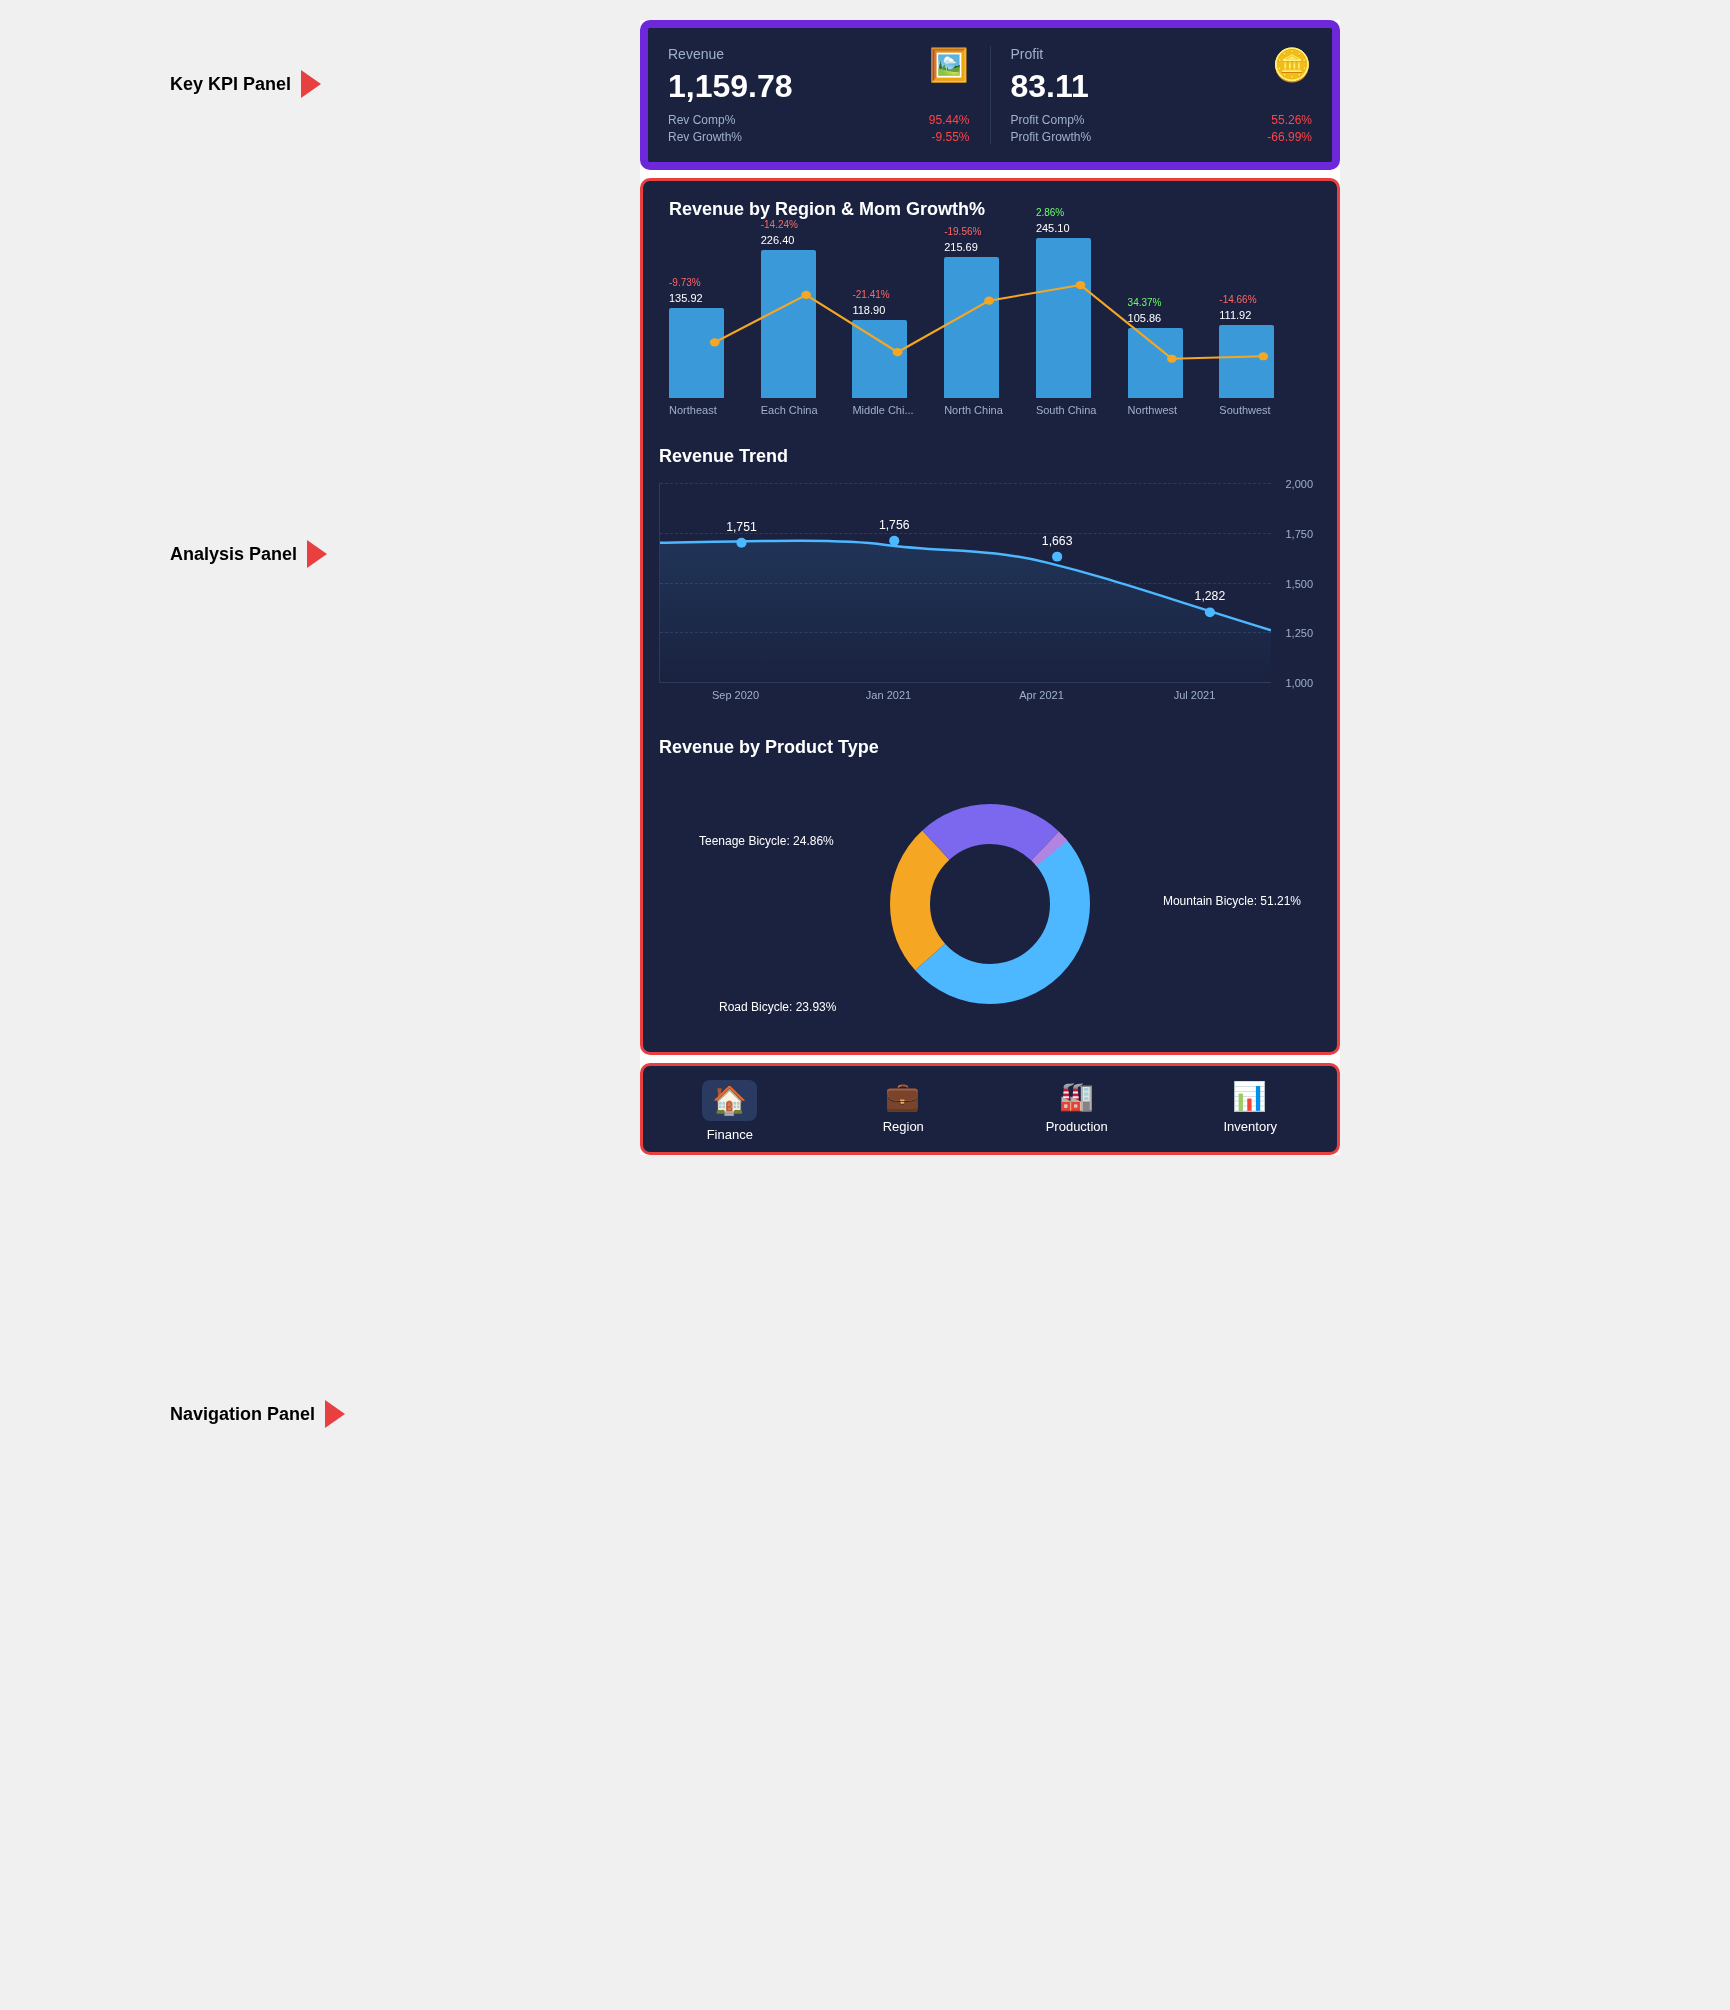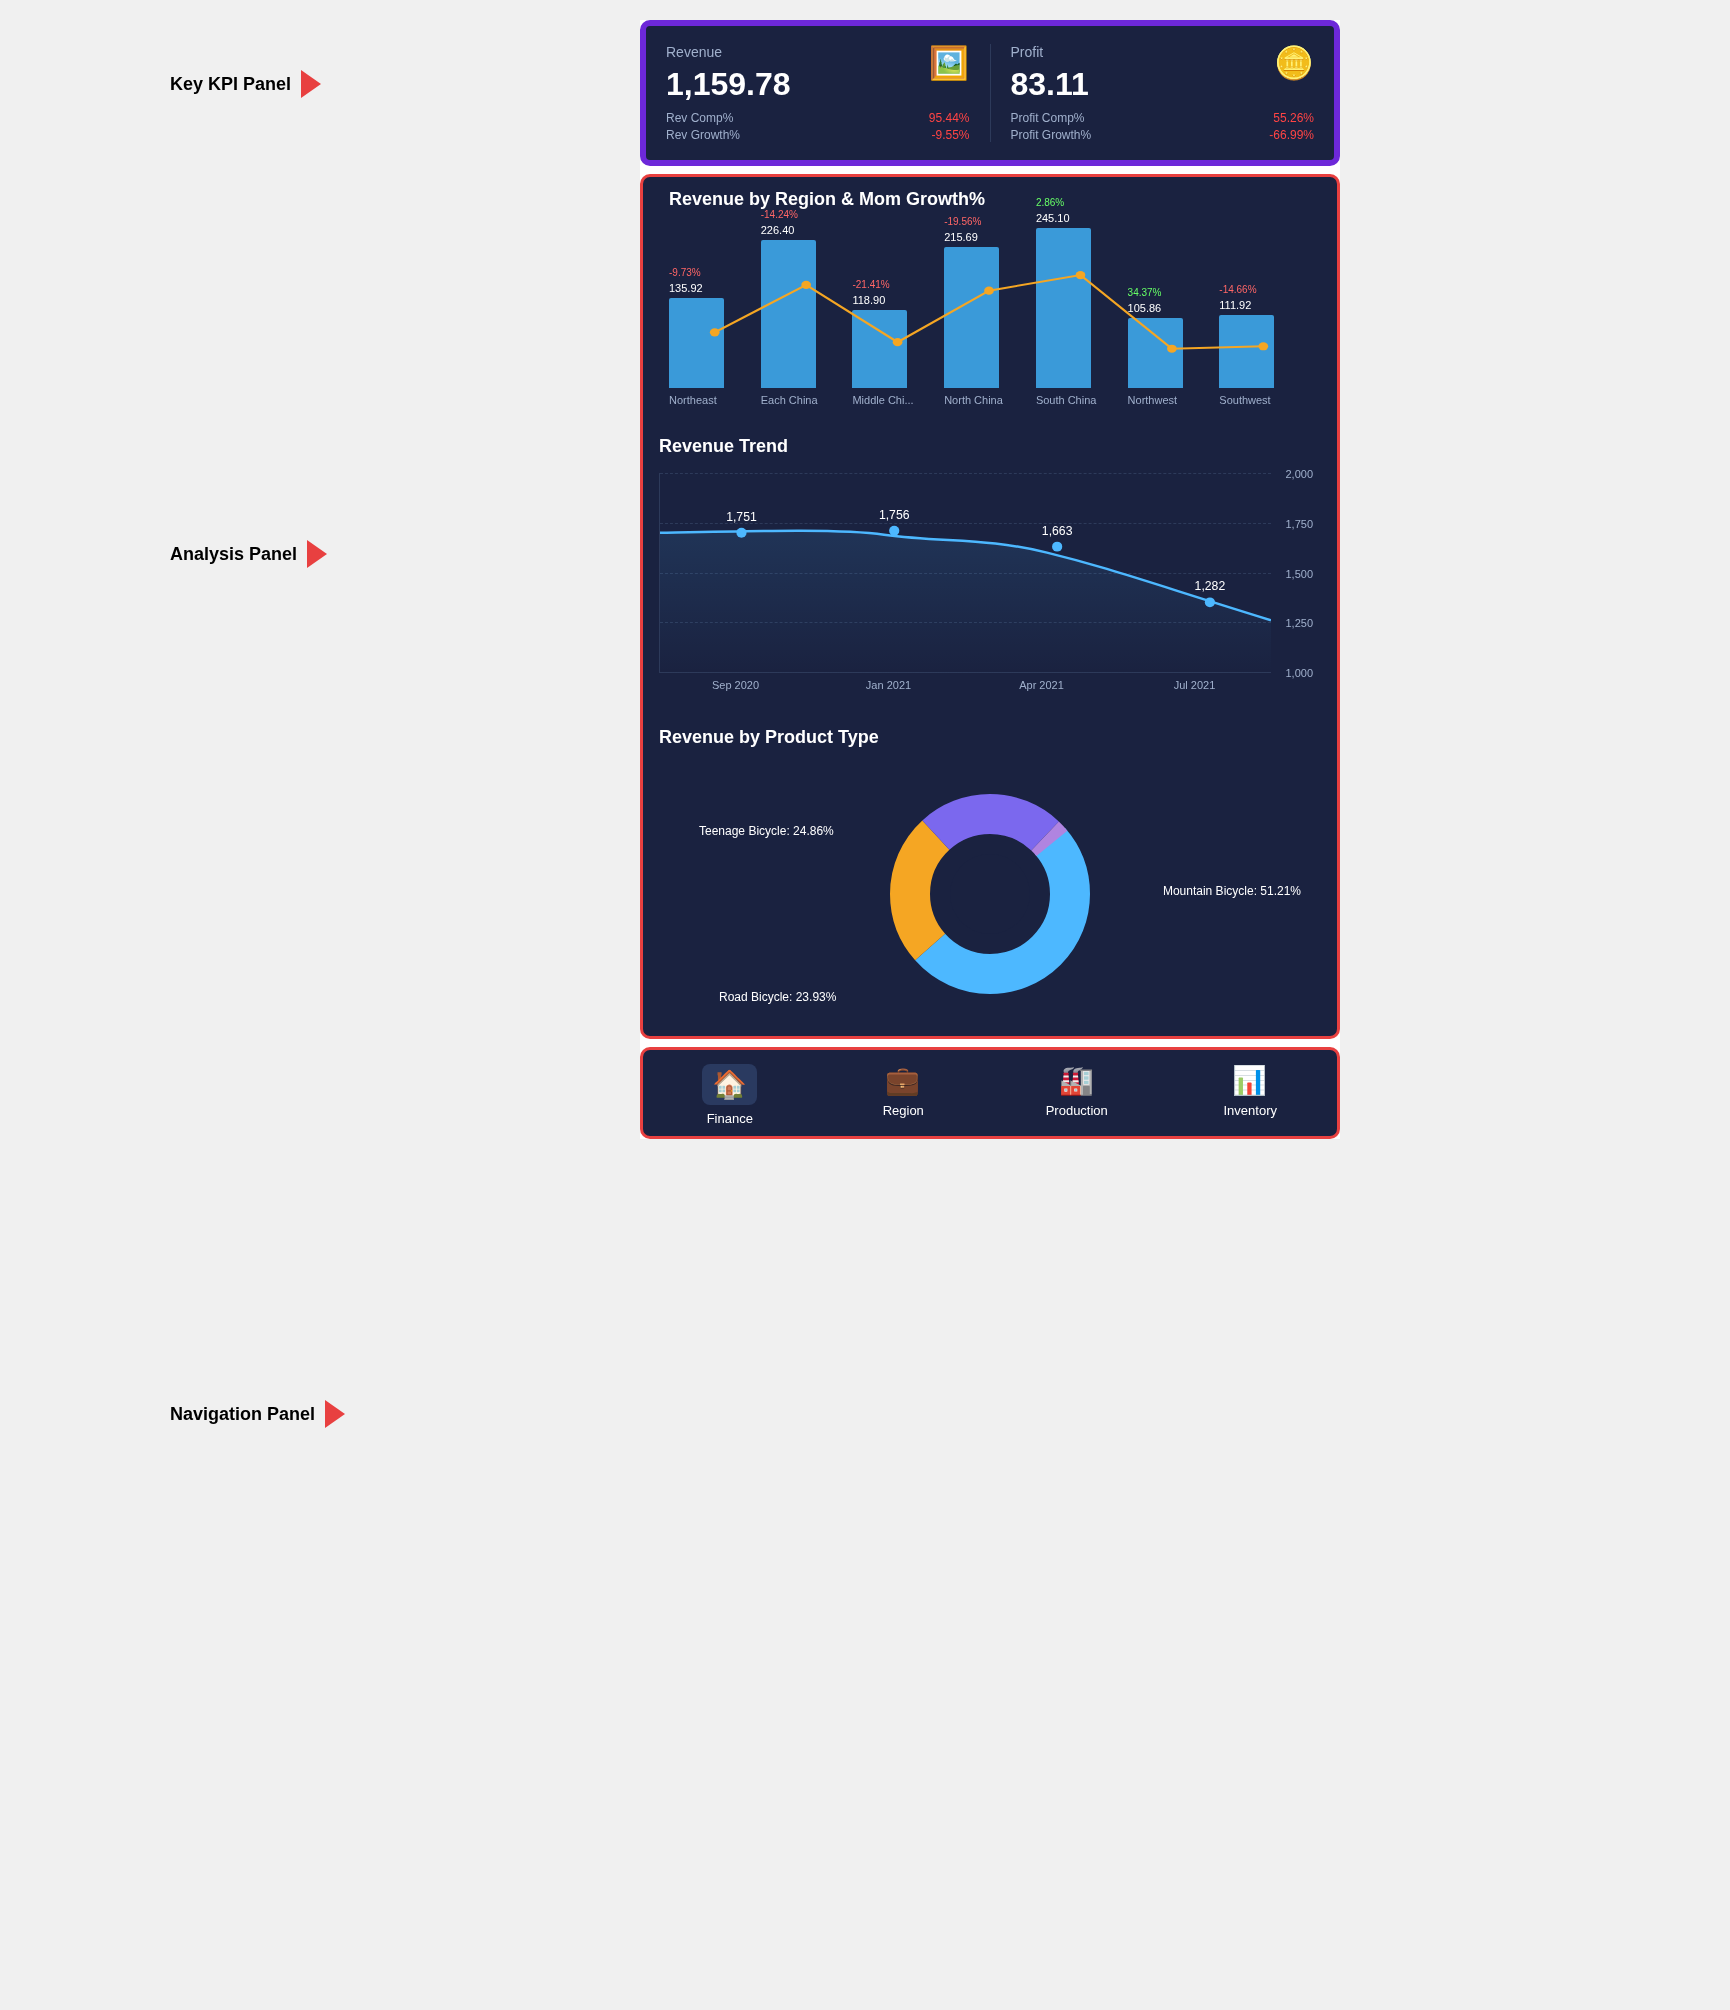--- a/index.html
+++ b/index.html
@@ -37,21 +37,21 @@
       height: 0;
       border-top: 14px solid transparent;
       border-bottom: 14px solid transparent;
       border-left: 20px solid #e84040;
       flex-shrink: 0;
     }
 
     
     .kpi-panel {
       background: #1a2240;
-      border: 6px solid #6d28d9;
+      border: 8px solid #6d28d9;
       border-radius: 10px;
       padding: 18px 20px;
       display: flex;
       gap: 20px;
       margin-bottom: 8px;
     }
     .kpi-card {
       flex: 1;
       display: flex;
       flex-direction: column;
@@ -93,21 +93,21 @@
     .kpi-divider {
       width: 1px;
       background: #2d3a5a;
     }
 
     
     .analysis-panel {
       background: #1a2240;
       border: 3px solid #e84040;
       border-radius: 10px;
-      padding: 12px 16px;
+      padding: 18px 16px;
       margin-bottom: 8px;
     }
     .section-title {
       color: #fff;
       font-size: 18px;
       font-weight: bold;
       margin-bottom: 16px;
     }
 
     

